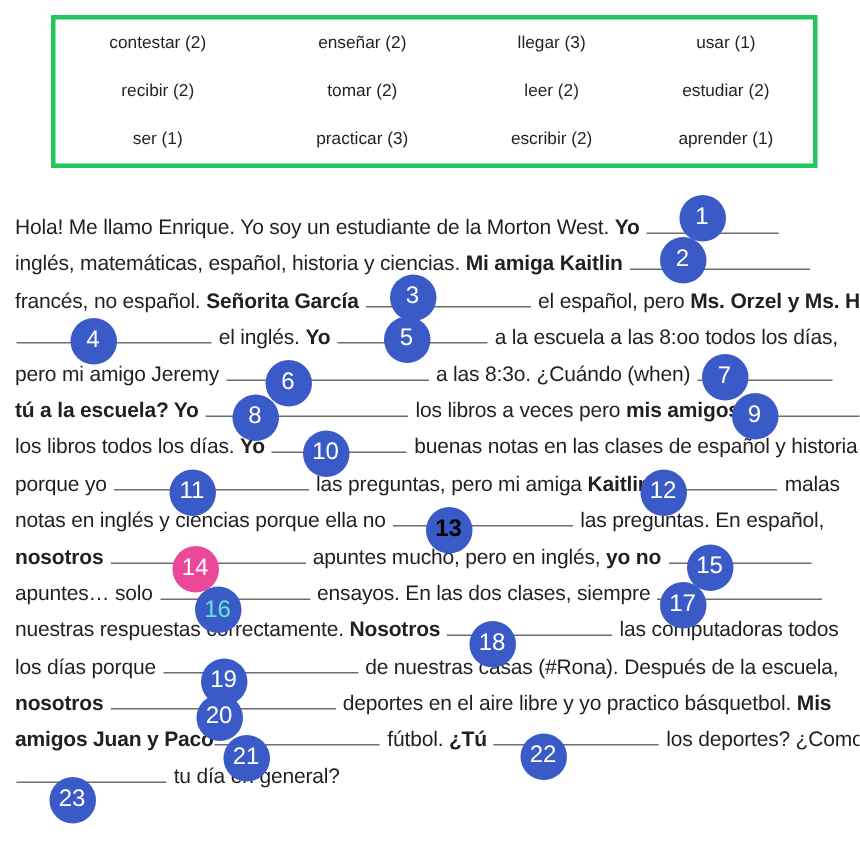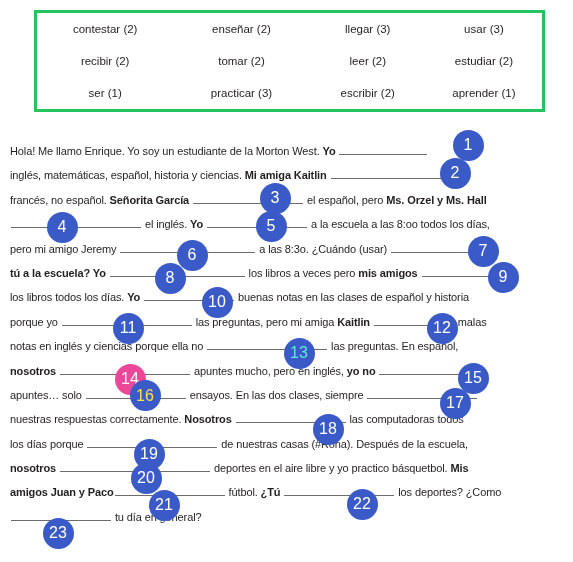--- a/index.html
+++ b/index.html
@@ -45,21 +45,21 @@
   #word-bank td.c1 { width: 27%; }
   #word-bank td.c2 { width: 23%; }
   #word-bank td.c3 { width: 23%; }
 
   
   #passage {
     position: absolute;
     left: 10px;
     top: 139px;
     width: 556px;
-    font-size: 11px;
+    font-size: 14px;
     line-height: 24.4px;
     color: #231f20;
     letter-spacing: -0.12px;
   }
   #passage .ln {
     height: 24.4px;
     white-space: nowrap;
   }
   #passage b {
     font-weight: bold;
@@ -94,21 +94,21 @@
 </head>
 <body>
 
 <div id="word-bank">
   <table>
     <tbody>
         <tr>
           <td class="c0">contestar (2)</td>
           <td class="c1">enseñar (2)</td>
           <td class="c2">llegar (3)</td>
-          <td class="c3">usar (3)</td>
+          <td class="c3">usar (1)</td>
         </tr>
         <tr>
           <td class="c0">recibir (2)</td>
           <td class="c1">tomar (2)</td>
           <td class="c2">leer (2)</td>
           <td class="c3">estudiar (2)</td>
         </tr>
         <tr>
           <td class="c0">ser (1)</td>
           <td class="c1">practicar (3)</td>
@@ -117,21 +117,21 @@
         </tr>
       </tbody>
   </table>
 </div>
 
 <div id="passage">
     <div class="ln"><span>Hola!  Me llamo Enrique.  Yo soy un estudiante de la Morton West.  </span><b>Yo</b><span> </span><span class="blank" style="width: 88px;"></span></div>
     <div class="ln"><span>inglés, matemáticas, español, historia y ciencias.  </span><b>Mi amiga Kaitlin</b><span> </span><span class="blank" style="width: 120px;"></span></div>
     <div class="ln"><span>francés, no español.  </span><b>Señorita García</b><span> </span><span class="blank" style="width: 110px;"></span><span> el español, pero </span><b>Ms. Orzel y Ms. Hall</b></div>
     <div class="ln"><span class="blank" style="width: 130px;"></span><span> el inglés.  </span><b>Yo</b><span> </span><span class="blank" style="width: 100px;"></span><span> a la escuela a las 8:oo todos los días,</span></div>
-    <div class="ln"><span>pero mi amigo Jeremy </span><span class="blank" style="width: 135px;"></span><span> a las 8:3o.  ¿Cuándo (usar) </span><span class="blank" style="width: 90px;"></span></div>
+    <div class="ln"><span>pero mi amigo Jeremy </span><span class="blank" style="width: 135px;"></span><span> a las 8:3o.  ¿Cuándo (when) </span><span class="blank" style="width: 90px;"></span></div>
     <div class="ln"><b>tú a la escuela?  </b><b>Yo</b><span> </span><span class="blank" style="width: 135px;"></span><span> los libros a veces pero </span><b>mis amigos</b><span> </span><span class="blank" style="width: 90px;"></span></div>
     <div class="ln"><span>los libros todos los días.  </span><b>Yo</b><span> </span><span class="blank" style="width: 90px;"></span><span> buenas notas en las clases de español y historia</span></div>
     <div class="ln"><span>porque yo </span><span class="blank" style="width: 130px;"></span><span> las preguntas, pero mi amiga </span><b>Kaitlin</b><span> </span><span class="blank" style="width: 80px;"></span><span> malas</span></div>
     <div class="ln"><span>notas en inglés y ciencias porque ella no </span><span class="blank" style="width: 120px;"></span><span> las preguntas.  En español,</span></div>
     <div class="ln"><b>nosotros</b><span> </span><span class="blank" style="width: 130px;"></span><span> apuntes mucho, pero en inglés, </span><b>yo no</b><span> </span><span class="blank" style="width: 95px;"></span></div>
     <div class="ln"><span>apuntes… solo </span><span class="blank" style="width: 100px;"></span><span> ensayos.  En las dos clases, siempre </span><span class="blank" style="width: 110px;"></span></div>
     <div class="ln"><span>nuestras respuestas correctamente. </span><b>Nosotros</b><span> </span><span class="blank" style="width: 110px;"></span><span> las computadoras todos</span></div>
     <div class="ln"><span>los días porque </span><span class="blank" style="width: 130px;"></span><span> de nuestras casas (#Rona).  Después de la escuela,</span></div>
     <div class="ln"><b>nosotros</b><span> </span><span class="blank" style="width: 150px;"></span><span> deportes en el aire libre y yo practico básquetbol.  </span><b>Mis</b></div>
     <div class="ln"><b>amigos Juan y Paco</b><span class="blank" style="width: 110px;"></span><span> fútbol. </span><b>¿Tú</b><span> </span><span class="blank" style="width: 110px;"></span><span> los deportes?  ¿Como</span></div>
@@ -144,24 +144,24 @@
     <div class="badge" style="left: 259.5px; top: 182.5px; background: rgb(58, 91, 199); color: rgb(255, 255, 255);">3</div>
     <div class="badge" style="left: 46.5px; top: 211.5px; background: rgb(58, 91, 199); color: rgb(255, 255, 255);">4</div>
     <div class="badge" style="left: 255.5px; top: 210.5px; background: rgb(58, 91, 199); color: rgb(255, 255, 255);">5</div>
     <div class="badge" style="left: 176.5px; top: 239.5px; background: rgb(58, 91, 199); color: rgb(255, 255, 255);">6</div>
     <div class="badge" style="left: 467.5px; top: 235.5px; background: rgb(58, 91, 199); color: rgb(255, 255, 255);">7</div>
     <div class="badge" style="left: 154.5px; top: 262.5px; background: rgb(58, 91, 199); color: rgb(255, 255, 255);">8</div>
     <div class="badge" style="left: 487.5px; top: 261.5px; background: rgb(58, 91, 199); color: rgb(255, 255, 255);">9</div>
     <div class="badge" style="left: 201.5px; top: 286.5px; background: rgb(58, 91, 199); color: rgb(255, 255, 255);">10</div>
     <div class="badge" style="left: 112.5px; top: 312.5px; background: rgb(58, 91, 199); color: rgb(255, 255, 255);">11</div>
     <div class="badge" style="left: 426.5px; top: 312.5px; background: rgb(58, 91, 199); color: rgb(255, 255, 255);">12</div>
-    <div class="badge" style="left: 283.5px; top: 337.5px; background: rgb(58, 91, 199); color: #5eead4;">13</div>
+    <div class="badge" style="left: 283.5px; top: 337.5px; background: rgb(58, 91, 199); color: #000000; font-weight: bold;">13</div>
     <div class="badge" style="left: 114.5px; top: 363.5px; background: #ec4899; color: rgb(255, 255, 255);">14</div>
     <div class="badge" style="left: 457.5px; top: 362.5px; background: rgb(58, 91, 199); color: rgb(255, 255, 255);">15</div>
-    <div class="badge" style="left: 129.5px; top: 380px; background: rgb(58, 91, 199); color: #fde047;">16</div>
+    <div class="badge" style="left: 129.5px; top: 391px; background: rgb(58, 91, 199); color: #5eead4;">16</div>
     <div class="badge" style="left: 439.5px; top: 387.5px; background: rgb(58, 91, 199); color: rgb(255, 255, 255);">17</div>
     <div class="badge" style="left: 312.5px; top: 413.5px; background: rgb(58, 91, 199); color: #ffffff;">18</div>
     <div class="badge" style="left: 133.5px; top: 438.5px; background: rgb(58, 91, 199); color: rgb(255, 255, 255);">19</div>
     <div class="badge" style="left: 130.5px; top: 462.5px; background: rgb(58, 91, 199); color: rgb(255, 255, 255);">20</div>
     <div class="badge" style="left: 148.5px; top: 489.5px; background: rgb(58, 91, 199); color: rgb(255, 255, 255);">21</div>
     <div class="badge" style="left: 346.5px; top: 488.5px; background: rgb(58, 91, 199); color: rgb(255, 255, 255);">22</div>
-    <div class="badge" style="left: 32.5px; top: 517.5px; background: rgb(58, 91, 199); color: rgb(255, 255, 255); margin-left: 10px;">23</div>
+    <div class="badge" style="left: 32.5px; top: 517.5px; background: rgb(58, 91, 199); color: rgb(255, 255, 255);">23</div>
   </div>
 
 </body></html>

